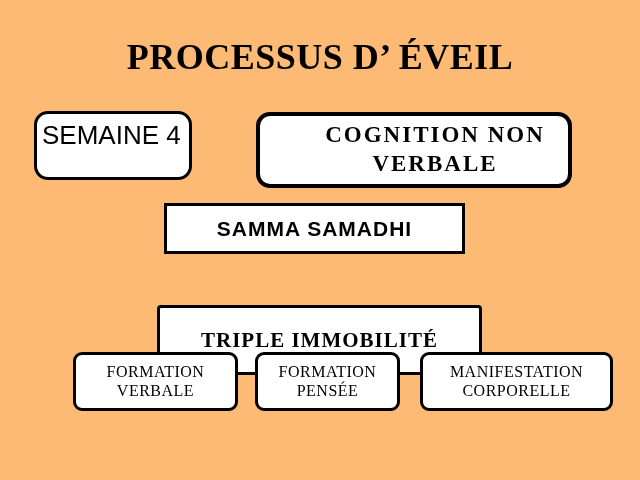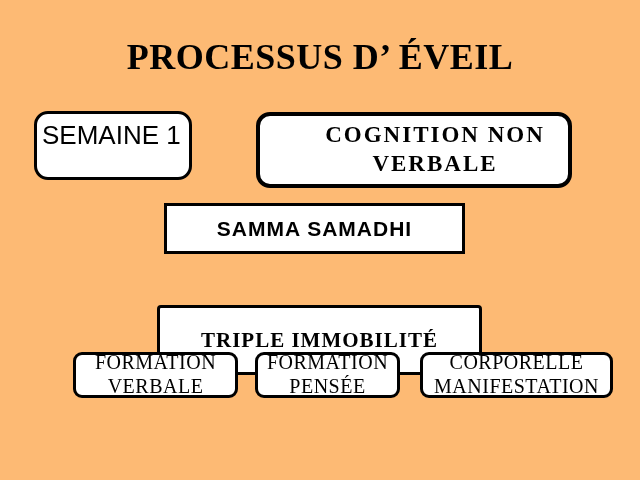--- a/index.html
+++ b/index.html
@@ -65,42 +65,42 @@
   .box-triple {
     left: 157px; top: 273px; width: 325px; height: 70px;
     border-radius: 4px;
     font-weight: bold;
     font-size: 21px;
     letter-spacing: 1px;
     text-align: center;
     display: flex; flex-direction: column; justify-content: center; margin-top: 32px;
   }
   .box-bottom {
-    top: 352px; height: 46px;
+    top: 352px; height: 59px;
     border-radius: 9px;
     font-weight: normal;
-    font-size: 20px;
+    font-size: 16px;
     letter-spacing: 0.5px;
     text-align: center;
     display: flex; flex-direction: column; justify-content: center;
     line-height: 1.18;
   }
   .box-fverbale { left: 73px;  width: 165px; }
   .box-fpensee  { left: 255px; width: 145px; }
   .box-manif    { left: 420px; width: 193px; }
 </style>
 </head>
 <body>
 
 <div class="slide">
 
   <div class="title">PROCESSUS D’ ÉVEIL</div>
 
   <div class="box box-semaine">
-    <span class="line">SEMAINE 1</span>
+    <span class="line">SEMAINE 4</span>
   </div>
 
   <div class="box box-cognition">
     <span class="line">COGNITION NON</span>
     <span class="line">VERBALE</span>
   </div>
 
   <div class="box box-samadhi">
     <span class="line">SAMMA SAMADHI</span>
   </div>
@@ -113,17 +113,17 @@
     <span class="line">FORMATION</span>
     <span class="line">VERBALE</span>
   </div>
 
   <div class="box box-bottom box-fpensee">
     <span class="line">FORMATION</span>
     <span class="line">PENSÉE</span>
   </div>
 
   <div class="box box-bottom box-manif">
+    <span class="line">MANIFESTATION</span>
     <span class="line">CORPORELLE</span>
-    <span class="line">MANIFESTATION</span>
   </div>
 
 </div>
 
 </body></html>

